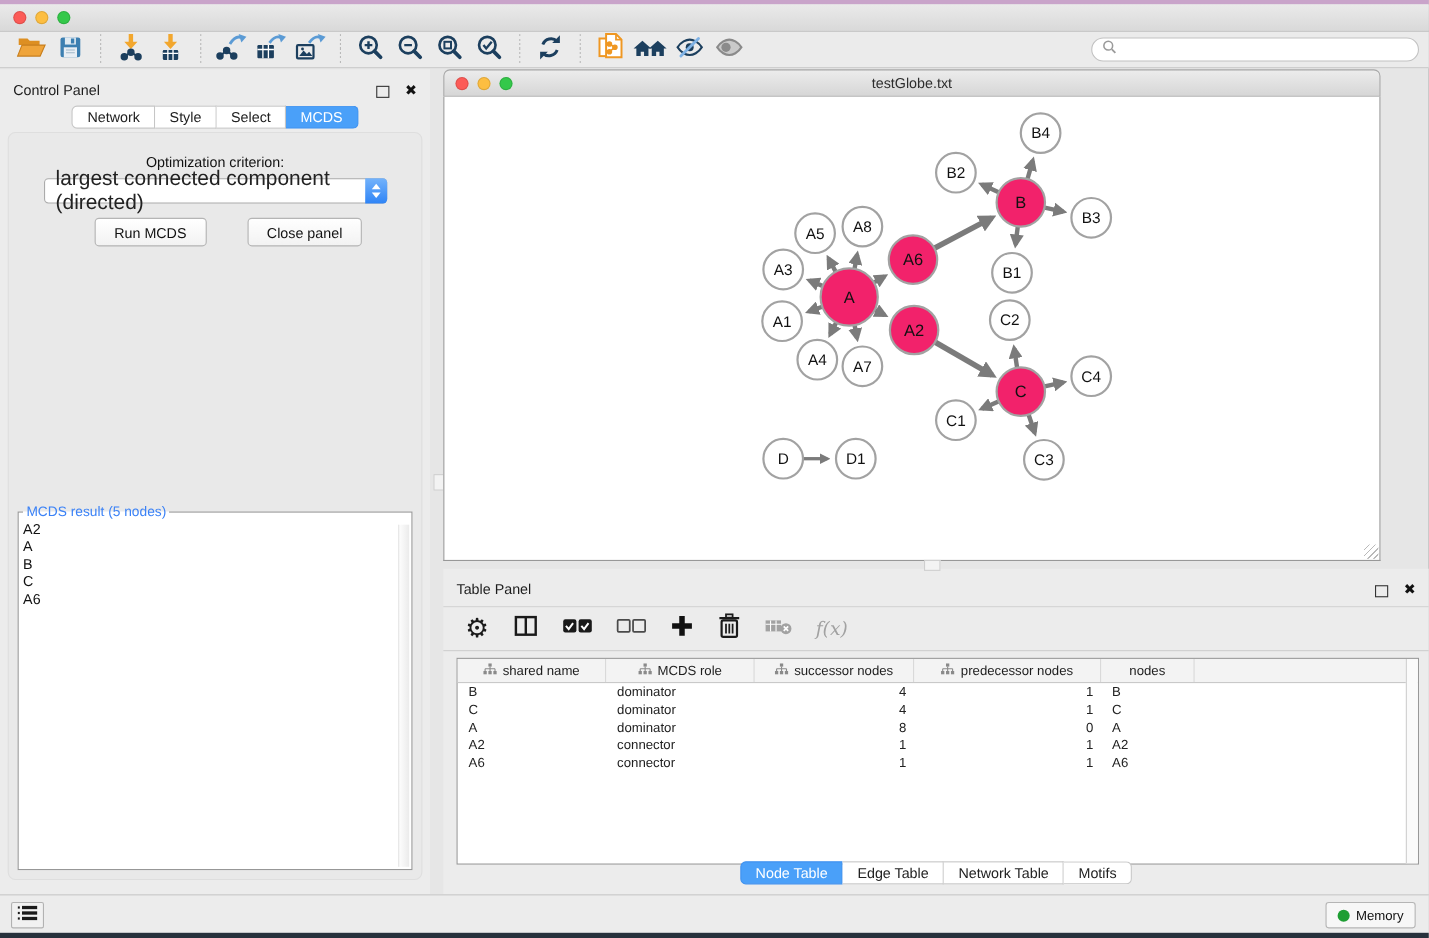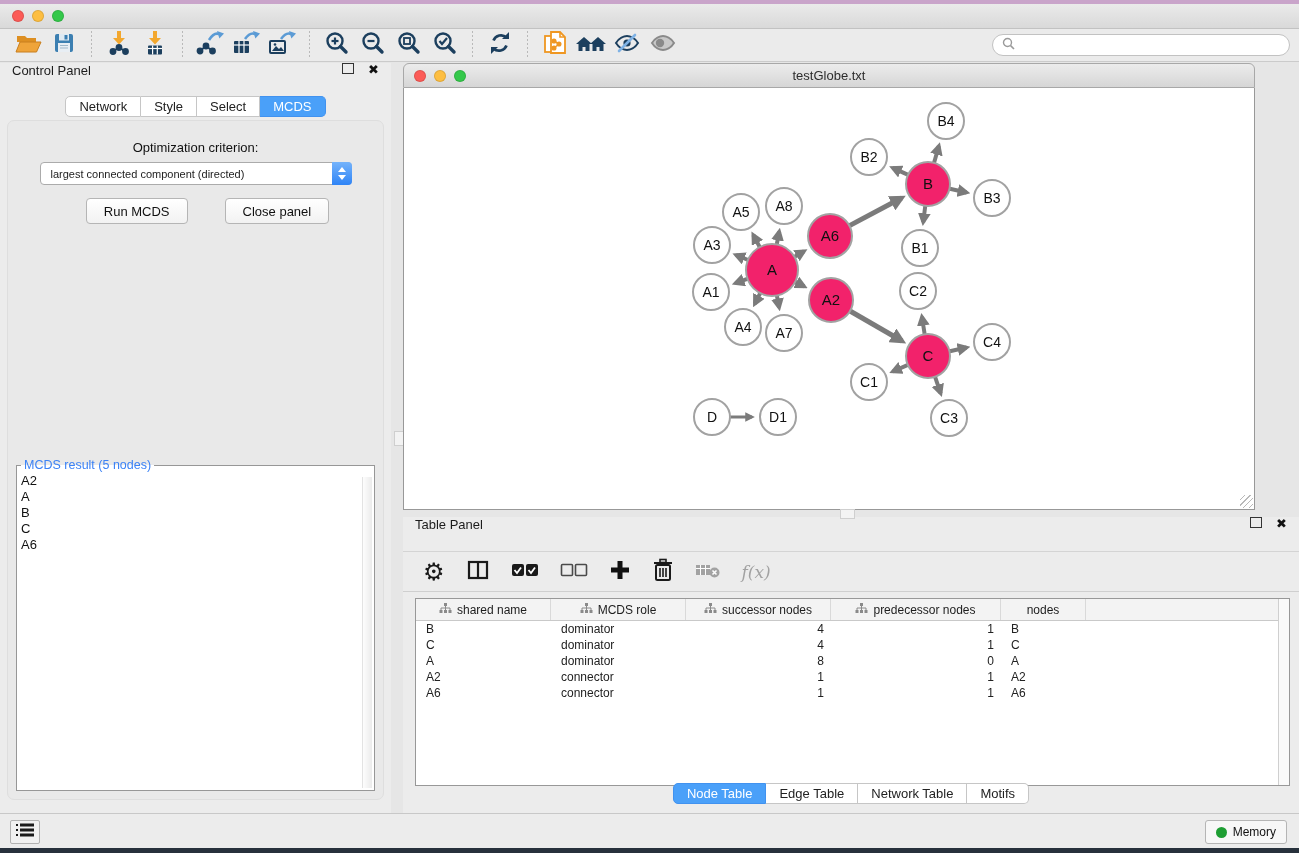--- a/index.html
+++ b/index.html
@@ -19,37 +19,37 @@
   .main-toolbar{position:absolute;left:0;top:29px;right:0;height:33px;background:#ebebeb;
       border-bottom:1px solid #cbcbcb;display:flex;align-items:center;padding-left:10px;box-sizing:border-box;}
   .tb-btn{min-width:36px;height:30px;display:flex;align-items:center;justify-content:center;}
   .tb-sep{width:1px;height:28px;margin:0 9px;
       background-image:repeating-linear-gradient(#b9b9b9 0 2px, transparent 2px 4px);}
   .search-wrap{position:absolute;right:9px;top:5px;width:278px;height:20px;background:#fff;
       border:1px solid #c2c2c2;border-radius:11px;display:flex;align-items:center;padding:0 9px;gap:6px;}
   .search-wrap input{border:none;outline:none;flex:1;font-size:12px;background:transparent;
       font-family:"Liberation Sans","DejaVu Sans",sans-serif;}
   
-  .panel-header{height:26px;display:flex;align-items:flex-start;padding:0 12px;font-size:13px;color:#1c1c1c;}
+  .panel-header{height:26px;display:flex;align-items:flex-end;padding:0 12px;font-size:13px;color:#1c1c1c;}
   .ph-spacer{flex:1;}
   .float-icon{width:10px;height:9px;border:1.5px solid #333;display:inline-block;margin-right:14px;}
   .close-icon{font-family:"DejaVu Sans",sans-serif;font-size:13px;font-weight:bold;color:#111;line-height:1;}
   
   .control-panel{position:absolute;left:0;top:63px;width:391px;height:750px;background:#ececec;}
   .cp-tabs{position:absolute;top:33px;left:0;right:0;display:flex;justify-content:center;}
   .seg-tab{height:21px;display:flex;align-items:center;padding:0 13px;font-size:13px;background:#fff;
       border:1px solid #c6c6c6;border-left:none;color:#222;box-sizing:border-box;cursor:default;}
   .seg-tab:first-child{border-left:1px solid #c6c6c6;border-radius:5px 0 0 5px;}
   .seg-tab:last-child{border-radius:0 5px 5px 0;}
   .seg-tab.active{background:#4aa0f9;border-color:#4192ef;color:#fff;}
   .cp-body{position:absolute;top:57px;left:7px;right:7px;bottom:13px;background:#e9e9e9;
       border:1px solid #dedede;border-radius:7px;}
   .opt-label{margin-top:19px;text-align:center;font-size:13px;color:#111;}
   .select{width:312px;height:23px;margin:7px auto 0;background:#fff;border:1px solid #ababab;border-radius:4px;
-      display:flex;align-items:center;position:relative;font-size:11px;padding-left:10px;box-sizing:border-box;}
+      display:flex;align-items:center;position:relative;font-size:19px;padding-left:10px;box-sizing:border-box;}
   .select-stepper{position:absolute;right:-1px;top:-1px;bottom:-1px;width:20px;border-radius:0 4px 4px 0;
       background:linear-gradient(#74b3fb,#2f84f6);display:flex;flex-direction:column;align-items:center;
       justify-content:center;gap:3px;}
   .tri-up{width:0;height:0;border-left:4px solid transparent;border-right:4px solid transparent;
       border-bottom:5px solid #fff;}
   .tri-down{width:0;height:0;border-left:4px solid transparent;border-right:4px solid transparent;
       border-top:5px solid #fff;}
   .btn-row{margin-top:13px;display:flex;justify-content:center;gap:13px;}
   .push-btn{height:24px;padding:0 17px;font-size:13px;color:#111;background:linear-gradient(#fff,#f2f2f2);
       border:1px solid #b5b5b5;border-radius:4px;display:flex;align-items:center;margin-left:24px;}

